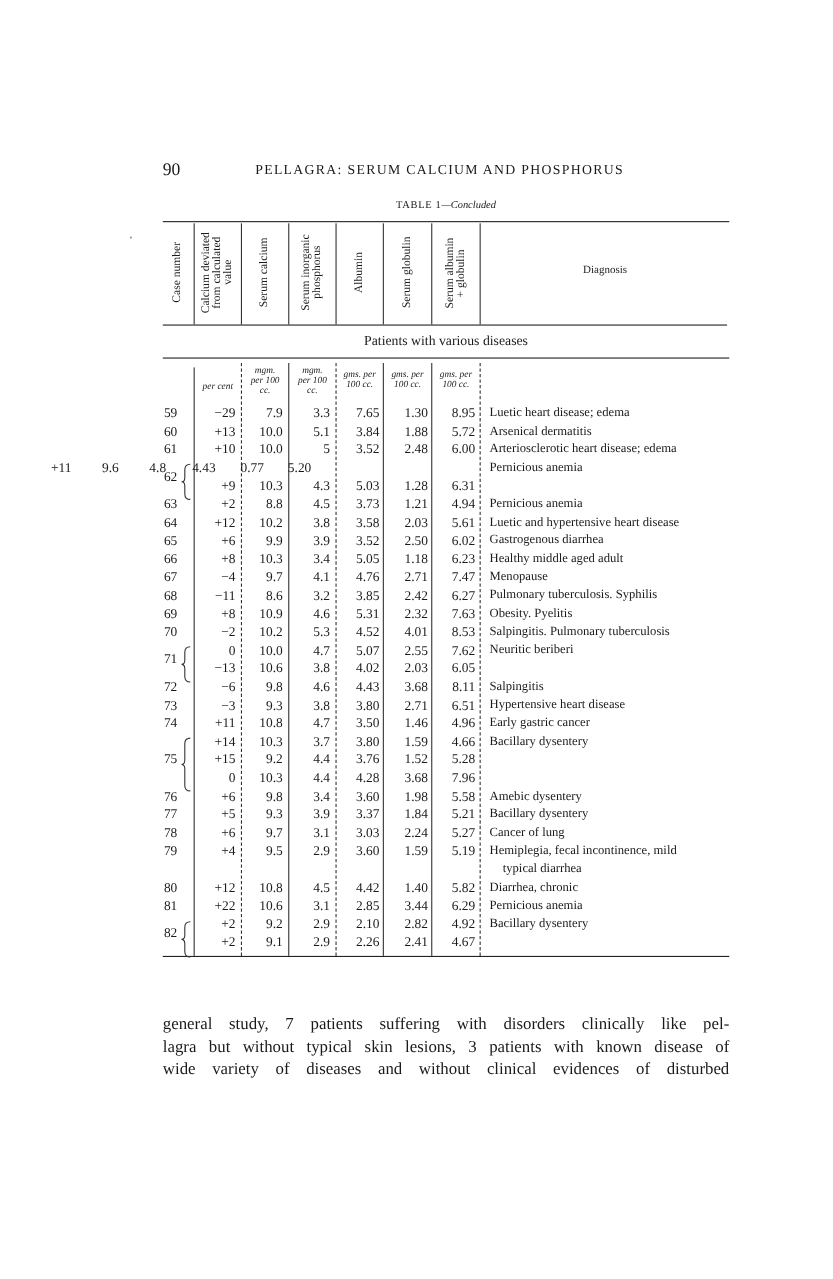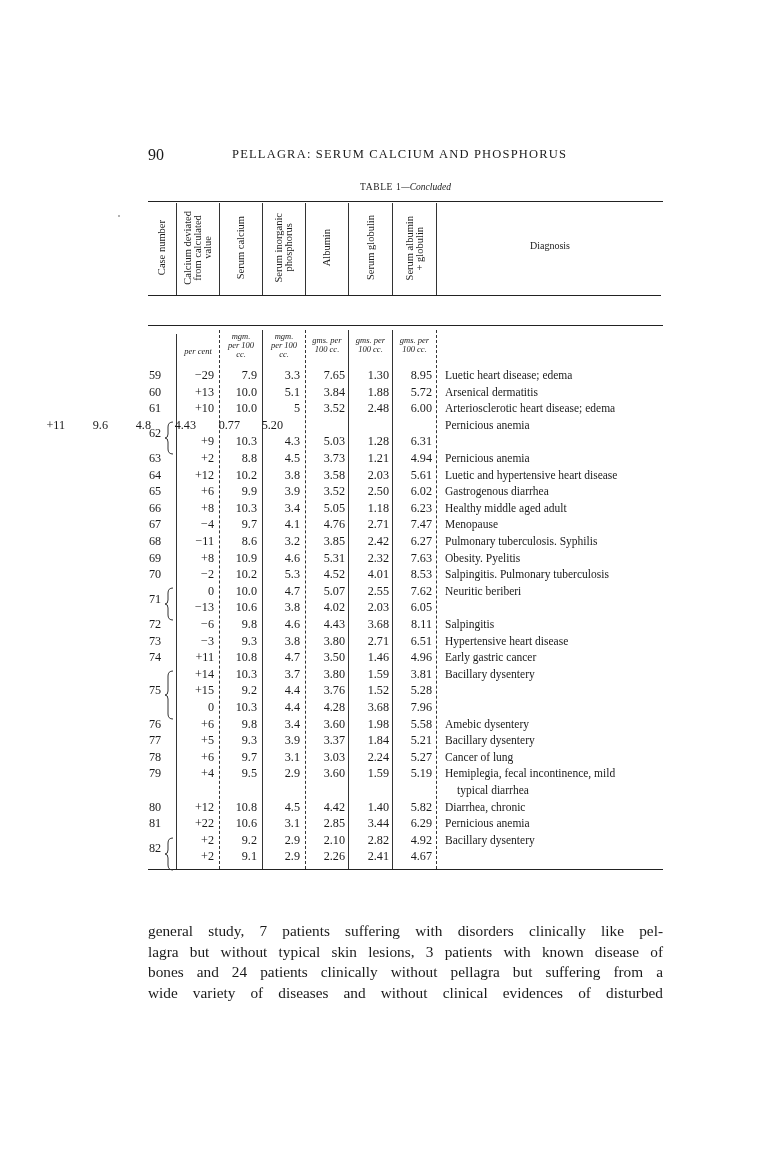--- a/index.html
+++ b/index.html
@@ -85,20 +85,21 @@
     </div>
   <div class="vhead" style="left:349px;width:43px;">
       <span>Serum globulin</span>
     </div>
   <div class="vhead" style="left:393px;width:43px;">
       <span>Serum albumin
 + globulin</span>
     </div>
   <div class="diag-head">Diagnosis</div>
 
+  <div class="section-label">Patients with various diseases</div>
 
   <div class="units" style="left:177px;width:42px;top:347px;white-space:pre-line;">per cent</div>
   <div class="units" style="left:220px;width:42px;white-space:pre-line;">mgm.
 per 100
 cc.</div>
   <div class="units" style="left:263px;width:42px;white-space:pre-line;">mgm.
 per 100
 cc.</div>
   <div class="units" style="left:306px;width:42px;top:336px;white-space:pre-line;">gms. per
 100 cc.</div>
@@ -283,21 +284,21 @@
         <span class="cell" style="right: 368px;">1.46</span>
         <span class="cell" style="right: 325px;">4.96</span>
         <span class="diag" style="top: 1px;">Early gastric cancer</span>
       </div>
       <div class="row" style="top: 666.8px; width: 757px;">
         <span class="cell" style="right: 543px;">+14</span>
         <span class="cell" style="right: 500px;">10.3</span>
         <span class="cell" style="right: 457px;">3.7</span>
         <span class="cell" style="right: 412px;">3.80</span>
         <span class="cell" style="right: 368px;">1.59</span>
-        <span class="cell" style="right: 325px;">3.81</span>
+        <span class="cell" style="right: 325px;">4.66</span>
         <span class="diag" style="top: 1px;">Bacillary dysentery</span>
       </div>
       <div class="row" style="top: 683.4px; width: 757px;">
         <span class="case" style="top: 0px;">75</span>
         <span class="cell" style="right: 543px;">+15</span>
         <span class="cell" style="right: 500px;">9.2</span>
         <span class="cell" style="right: 457px;">4.4</span>
         <span class="cell" style="right: 412px;">3.76</span>
         <span class="cell" style="right: 368px;">1.52</span>
         <span class="cell" style="right: 325px;">5.28</span>
@@ -409,15 +410,14 @@
   <div class="brace" style="left:164px;top:837px;">
     <svg width="10" height="34" viewBox="0 0 10 34">
         <path d="M9 1 Q4 1 4 6 L4 13 Q4 17 1 17 Q4 17 4 21 L4 28 Q4 33 9 33" fill="none" stroke="#333" stroke-width="1"></path>
       </svg>
   </div>
 </div>
 
 <div class="abs body-text">
   <p>general study, 7 patients suffering with disorders clinically like pel-</p>
   <p>lagra but without typical skin lesions, 3 patients with known disease of</p>
-  <p>bones and 24 patients clinically without pellagra but suffering from a</p>
   <p>wide variety of diseases and without clinical evidences of disturbed</p>
 </div>
 
 </body></html>

